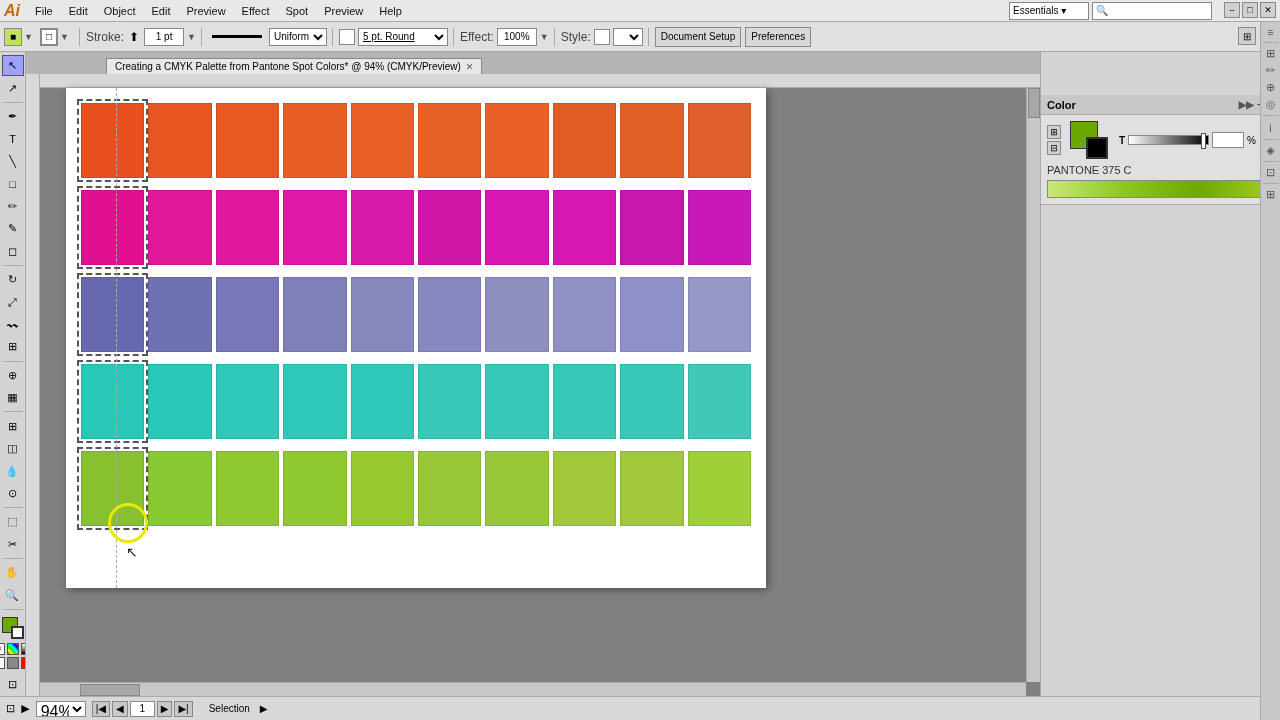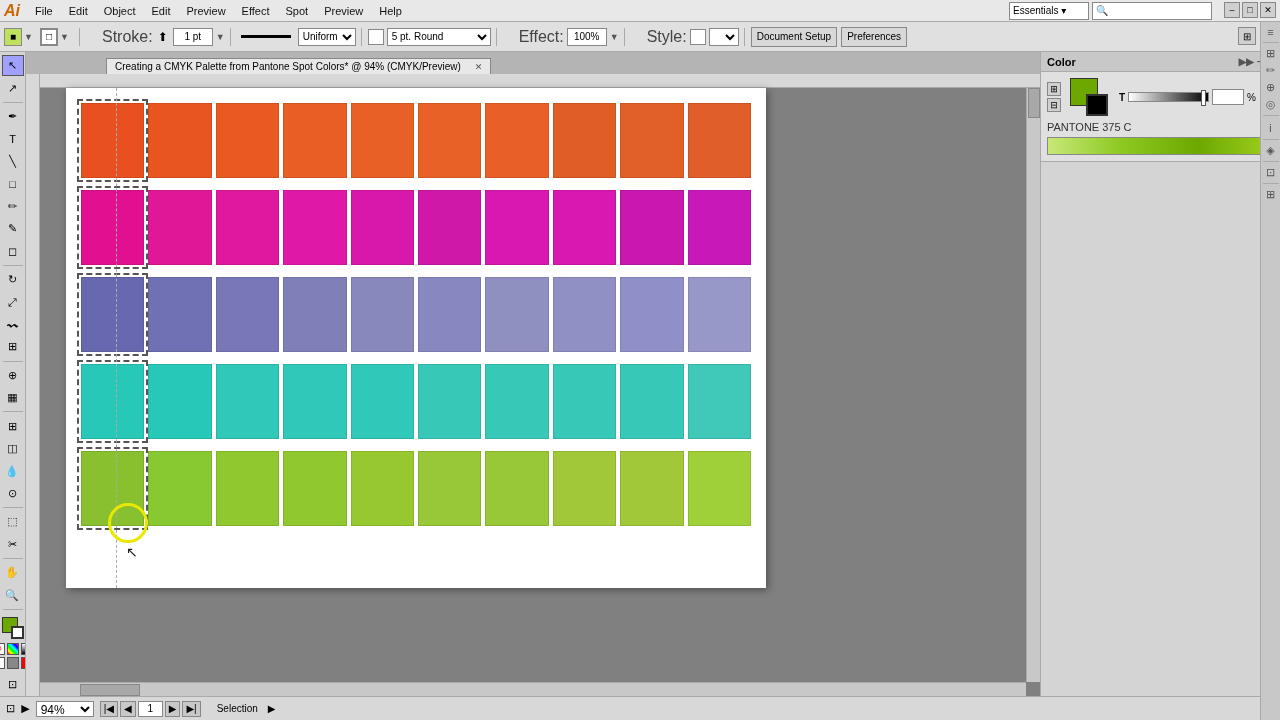--- a/index.html
+++ b/index.html
@@ -56,21 +56,21 @@
       gap: 4px;
     }
     .toolbar-section {
       display: flex;
       align-items: center;
       gap: 3px;
       border-right: 1px solid #aaa;
       padding-right: 5px;
       margin-right: 2px;
     }
-    .toolbar-label { color: #444; font-size: 16px; margin-left: 16px; }
+    .toolbar-label { color: #444; font-size: 12px; }
     .toolbar-input {
       width: 40px; height: 18px;
       border: 1px solid #888;
       background: white;
       font-size: 10px;
       text-align: center;
     }
     .toolbar-select {
       height: 18px;
       border: 1px solid #888;
@@ -124,21 +124,21 @@
       overflow: hidden;
     }
     .doc-tab {
       background: #e8e8e8;
       border: 1px solid #888;
       border-bottom: none;
       padding: 2px 8px;
       font-size: 10px;
       display: flex;
       align-items: flex-end;
-      gap: 14px;
+      gap: 5px;
       cursor: pointer;
     }
     .doc-tab .close-x { font-size: 9px; color: #555; cursor: pointer; }
 
     
     .color-grid {
       display: grid;
       grid-template-columns: repeat(10, 1fr);
       gap: 4px;
       margin-bottom: 12px;
@@ -168,20 +168,21 @@
     #right-panel {
       width: 240px;
       background: #d4d4d4;
       border-left: 1px solid #aaa;
       display: flex;
       flex-direction: column;
     }
     #color-panel {
       background: #e0e0e0;
       border-bottom: 1px solid #aaa;
+      margin-top: 43px;
     }
     .panel-header {
       background: #c8c8c8;
       height: 20px;
       display: flex;
       align-items: center;
       padding: 0 6px;
       border-bottom: 1px solid #aaa;
       font-size: 11px;
       font-weight: bold;
@@ -219,24 +220,24 @@
       border-top: 1px solid #aaa;
       display: flex;
       align-items: center;
       padding: 0 6px;
       gap: 6px;
       font-size: 10px;
     }
     .status-icon { font-size: 11px; cursor: pointer; }
     .zoom-select {
       height: 16px;
-      font-size: 12px;
+      font-size: 16px;
       border: 1px solid #888;
       background: white;
-      width: 58px;
+      width: 50px;
     }
     .page-nav { display: flex; align-items: center; gap: 2px; }
     .nav-btn { font-size: 10px; cursor: pointer; background: #c8c8c8; border: 1px solid #888; padding: 0 3px; height: 16px; }
     .page-input { width: 25px; height: 16px; border: 1px solid #888; font-size: 10px; text-align: center; background: white; }
     .status-mode { margin-left: 10px; }
   </style>
 </head>
 <body>
 
 <div id="menu-bar">
@@ -277,21 +278,21 @@
     <div style="font-size:9px;" class="arrow-icon">▼</div>
   </div>
   <div class="toolbar-section">
     <div style="width:50px;height:3px;background:#000;margin:0 4px;"></div>
     <select class="toolbar-select">
       <option>Uniform</option>
     </select>
   </div>
   <div class="toolbar-section">
     <div style="width:16px;height:16px;background:white;border:1px solid #888;"></div>
-    <select class="toolbar-select" style="width:104px;">
+    <select class="toolbar-select" style="width:90px;text-decoration:underline;">
       <option>5 pt. Round</option>
     </select>
   </div>
   <div class="toolbar-section">
     <span class="toolbar-label">Effect:</span>
     <input class="toolbar-input" type="text" value="100%" style="">
     <div style="font-size:9px;" class="arrow-icon">▼</div>
   </div>
   <div class="toolbar-section">
     <span class="toolbar-label">Style:</span>

